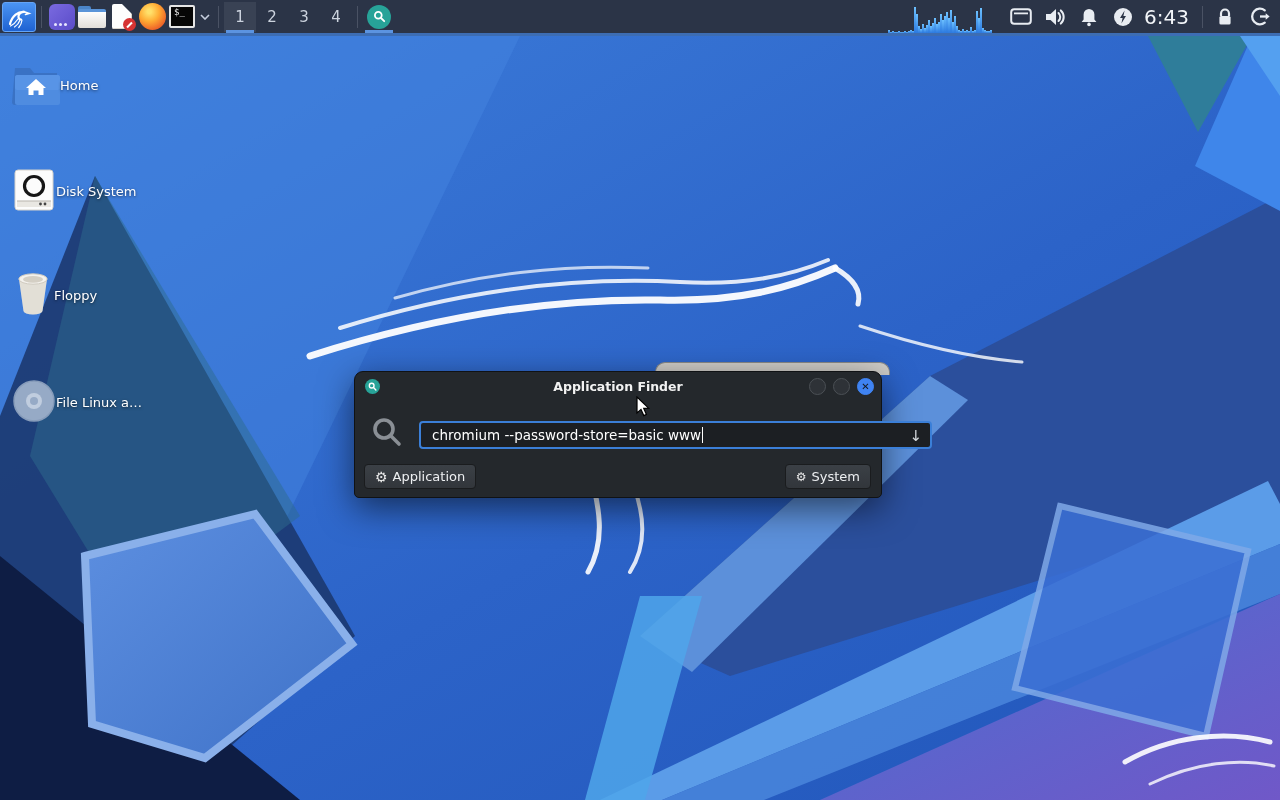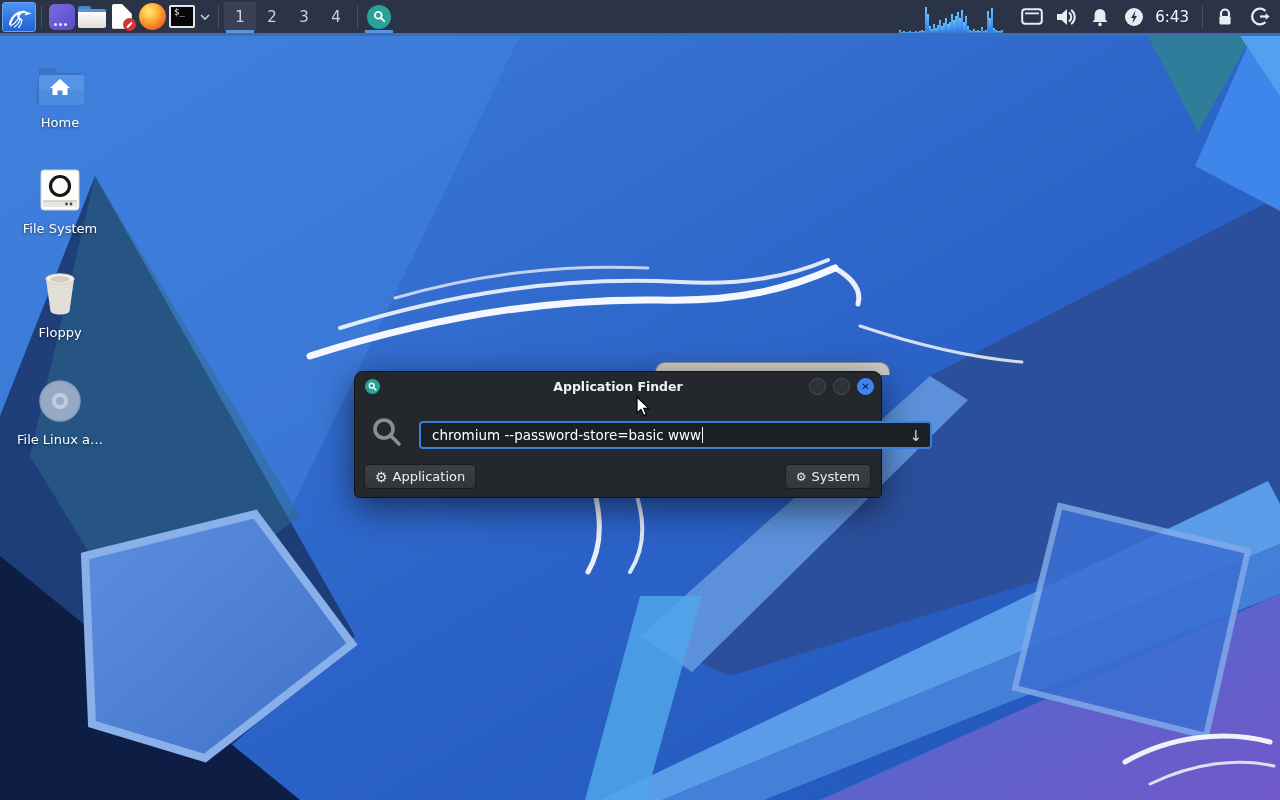--- a/index.html
+++ b/index.html
@@ -46,24 +46,24 @@
   .doc-icon .badge i { width:7px; height:2px; background:#fff; transform:rotate(-45deg); }
   .ff-icon { width:27px; height:27px; border-radius:50%;
              background:radial-gradient(circle at 38% 32%, #ffe06a 8%, #ffab33 40%, #f2702a 68%, #d9432a 92%); }
   .term-icon { width:26px; height:23px; background:#060606; border:2px solid #e6e6e6; border-radius:2px;
                color:#f2f2f2; font-family:"DejaVu Sans Mono",monospace; font-size:9px; line-height:10px;
                padding-left:3px; text-align:left; }
 
   .cpu-graph { width:108px; height:33px; display:flex; align-items:flex-end; margin-right:8px; }
   .cpu-graph .bar { width:2px; background:linear-gradient(180deg,#6cc0ff,#2c7ae0); }
   .tray { width:26px; height:30px; display:flex; align-items:center; justify-content:center; margin:0 4px; }
-  .clock { color:#f2f5f9; font-size:15px; margin:0 8px 0 4px; }
+  .clock { color:#f2f5f9; font-size:20px; margin:0 8px 0 4px; }
 
   
-  .dicon { position:absolute; width:96px; left:12px; display:flex; flex-direction:column; align-items:center; }
+  .dicon { position:absolute; width:96px; left:12px; display:flex; flex-direction:row; align-items:center; }
   .dicon .glyph { height:50px; display:flex; align-items:flex-end; justify-content:center; }
   .dicon .lbl { margin-top:9px; color:#fff; font-size:13px; text-shadow:0 1px 3px rgba(0,0,0,.6); white-space:nowrap; }
 
   
   .peek-window { position:absolute; left:655px; top:362px; width:235px; height:13px;
                  background:#cfcdc8; border-radius:10px 10px 0 0; border:1px solid #8a8a88; border-bottom:none; z-index:60; }
 
   
   .dialog { position:absolute; left:354px; top:371px; width:528px; height:127px; z-index:70;
             background:#24282c; border:1px solid #101214; border-radius:9px 9px 5px 5px;
@@ -159,21 +159,21 @@
     <div class="glyph">
       <svg width="44" height="44" viewBox="0 0 44 44">
         <rect x="3" y="2" width="38" height="40" rx="3" fill="#fcfcfc" stroke="#d5d2cc" stroke-width="1"></rect>
         <circle cx="22" cy="18" r="9.5" fill="none" stroke="#161616" stroke-width="3.2"></circle>
         <rect x="5" y="33" width="34" height="6" fill="#e9e7e2"></rect>
         <line x1="5" y1="33" x2="39" y2="33" stroke="#b9b5ad" stroke-width="1"></line>
         <circle cx="33" cy="36" r="1.4" fill="#444"></circle>
           <circle cx="28.5" cy="36" r="1.4" fill="#444"></circle>
       </svg>
     </div>
-    <div class="lbl">File System</div>
+    <div class="lbl">Disk System</div>
   </div>
 
   <div class="dicon" style="top:230px">
     <div class="glyph">
       <svg width="42" height="46" viewBox="0 0 42 46">
         <path d="M7,9 L11.5,41 a9.5,3.4 0 0 0 19,0 L35,9 Z" fill="#ebe8e1"></path>
         <path d="M7,9 L11.5,41 a9.5,3.4 0 0 0 19,0 L35,9 Z" fill="#c9c4b8" opacity=".25"></path>
         <ellipse cx="21" cy="9" rx="14.2" ry="5.2" fill="#f4f2ed" stroke="#cfcabf" stroke-width="1"></ellipse>
         <ellipse cx="21" cy="9.4" rx="10" ry="3.3" fill="#d4cfc4"></ellipse>
       </svg>

